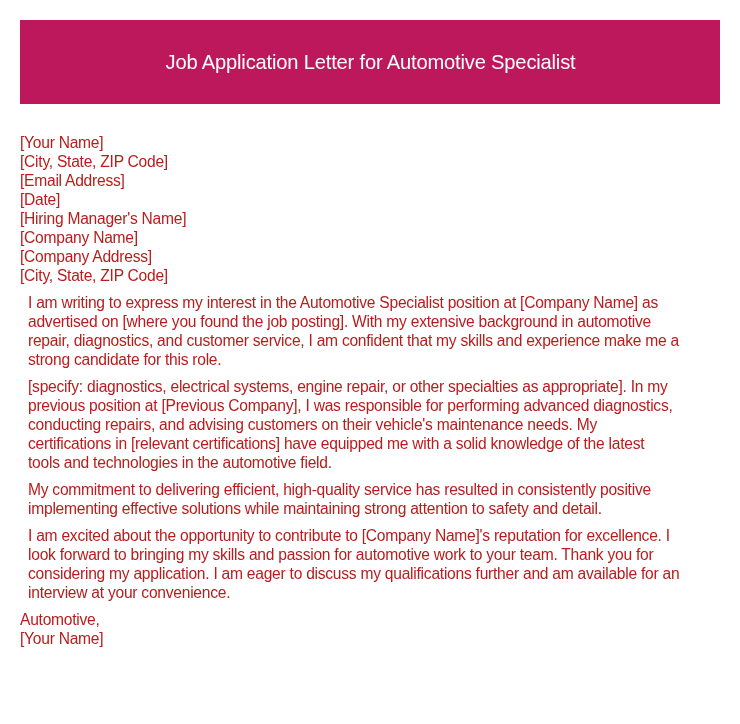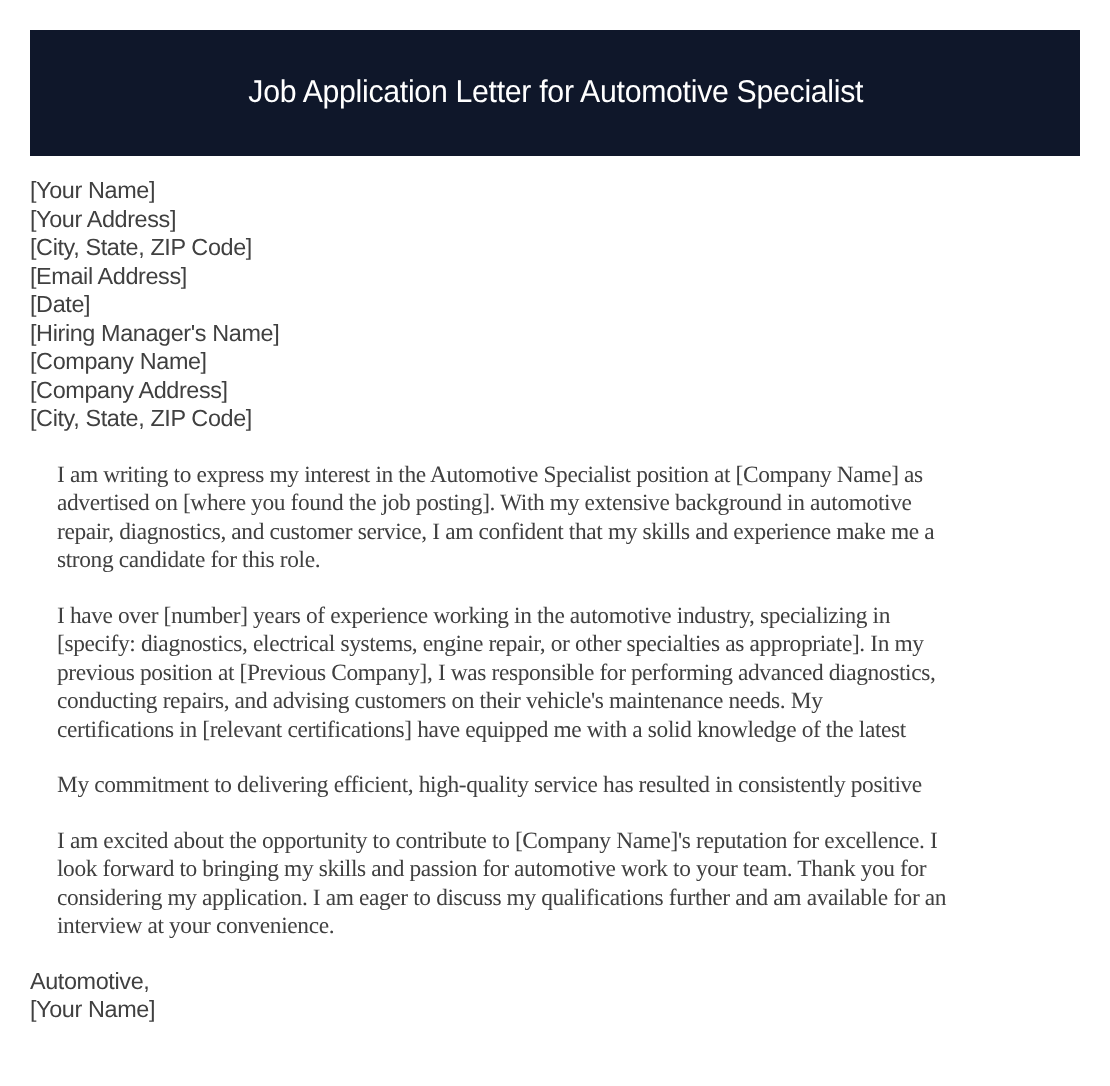--- a/index.html
+++ b/index.html
@@ -13,90 +13,89 @@
       position: relative;
       overflow: hidden;
       font-family: "Liberation Sans", "DejaVu Sans", sans-serif;
     }
     .header {
       position: absolute;
       left: 20px;
       top: 20px;
       width: 700px;
       height: 84px;
-      background: #0f172a;
+      background: #be185d;
       display: flex;
       align-items: center;
       justify-content: center;
     }
     .header h1 {
       margin: 0;
       color: #ffffff;
       font-weight: normal;
       font-size: 21px;
       letter-spacing: -0.2px;
       transform: scaleX(0.96);
     }
     .letter {
       position: absolute;
       left: 20px;
-      top: 118px;
+      top: 133px;
       width: 712px;
-      color: #404040;
+      color: #b91c1c;
       font-size: 15.6px;
       line-height: 19px;
       letter-spacing: -0.25px;
     }
     .letter p {
-      margin: 18px;
+      margin: 8px;
       padding: 0;
-      font-family: Liberation Serif, serif;
     }
     .letter .line {
       display: block;
       white-space: nowrap;
     }
   </style>
 </head>
 <body>
 
 <div class="header">
   <h1>Job Application Letter for Automotive Specialist</h1>
 </div>
 
 <div class="letter">
   <div>
     <span class="line">[Your Name]</span>
-    <span class="line">[Your Address]</span>
     <span class="line">[City, State, ZIP Code]</span>
     <span class="line">[Email Address]</span>
     <span class="line">[Date]</span>
   </div>
   <div>
     <span class="line">[Hiring Manager's Name]</span>
     <span class="line">[Company Name]</span>
     <span class="line">[Company Address]</span>
     <span class="line">[City, State, ZIP Code]</span>
   </div>
 
   <p>
     <span class="line">I am writing to express my interest in the Automotive Specialist position at [Company Name] as</span>
     <span class="line">advertised on [where you found the job posting]. With my extensive background in automotive</span>
     <span class="line">repair, diagnostics, and customer service, I am confident that my skills and experience make me a</span>
     <span class="line">strong candidate for this role.</span>
   </p>
   <p>
-    <span class="line">I have over [number] years of experience working in the automotive industry, specializing in</span>
     <span class="line">[specify: diagnostics, electrical systems, engine repair, or other specialties as appropriate]. In my</span>
     <span class="line">previous position at [Previous Company], I was responsible for performing advanced diagnostics,</span>
     <span class="line">conducting repairs, and advising customers on their vehicle's maintenance needs. My</span>
     <span class="line">certifications in [relevant certifications] have equipped me with a solid knowledge of the latest</span>
+    <span class="line">tools and technologies in the automotive field.</span>
   </p>
   <p>
     <span class="line">My commitment to delivering efficient, high-quality service has resulted in consistently positive</span>
+    <span class="line">implementing effective solutions while maintaining strong attention to safety and detail.</span>
   </p>
   <p>
     <span class="line">I am excited about the opportunity to contribute to [Company Name]'s reputation for excellence. I</span>
     <span class="line">look forward to bringing my skills and passion for automotive work to your team. Thank you for</span>
     <span class="line">considering my application. I am eager to discuss my qualifications further and am available for an</span>
     <span class="line">interview at your convenience.</span>
   </p>
   <span class="line">Automotive,</span>
   <span class="line">[Your Name]</span>
 </div>

